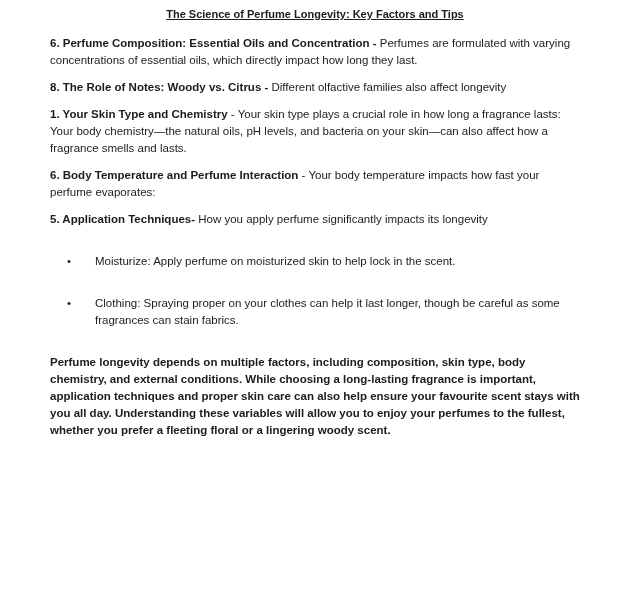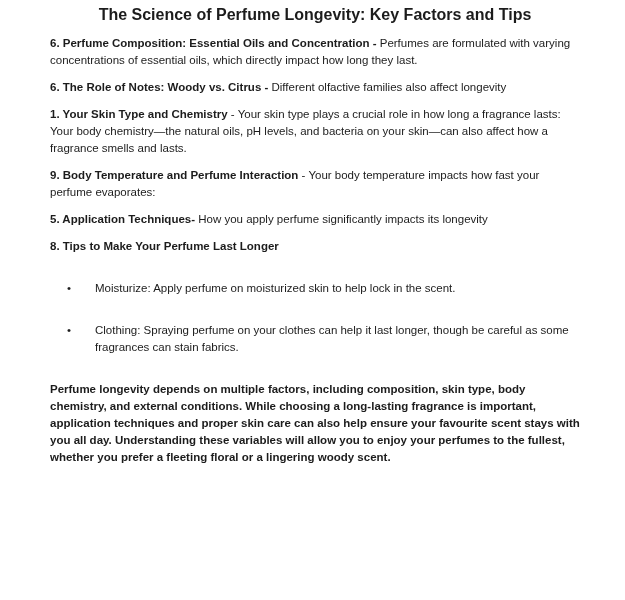--- a/index.html
+++ b/index.html
@@ -13,25 +13,26 @@
     overflow: hidden;
     font-family: "Liberation Sans", "DejaVu Sans", sans-serif;
     color: #1c1c1c;
   }
   .doc {
     padding: 6px 45px 0 50px;
     font-size: 11.5px;
     line-height: 17px;
   }
   .doc-title {
-    font-size: 16px;
+    font-size: 11px;
     line-height: 17px;
     font-weight: 700;
     text-align: center;
     margin: 0 0 12px 0;
+    text-decoration: underline;
   }
   p.para {
     margin: 10px 0;
   }
   .bold {
     font-weight: 700;
   }
   strong.lead {
     font-weight: 700;
   }
@@ -67,31 +68,30 @@
 </head>
 <body>
 
 <div class="doc">
 
   <h1 class="doc-title">The Science of Perfume Longevity: Key Factors and Tips</h1>
 
 
   <p class="para"><strong class="lead">6. Perfume Composition: Essential Oils and Concentration -</strong><span> Perfumes are formulated with varying concentrations of essential oils, which directly impact how long they last.</span></p>
 
-  <p class="para"><strong class="lead">6. The Role of Notes: Woody vs. Citrus -</strong><span> Different olfactive families also affect longevity</span></p>
+  <p class="para"><strong class="lead">8. The Role of Notes: Woody vs. Citrus -</strong><span> Different olfactive families also affect longevity</span></p>
 
   <p class="para"><strong class="lead">1. Your Skin Type and Chemistry</strong><span> - Your skin type plays a crucial role in how long a fragrance lasts: Your body chemistry—the natural oils, pH levels, and bacteria on your skin—can also affect how a fragrance smells and lasts.</span></p>
 
-  <p class="para"><strong class="lead">9. Body Temperature and Perfume Interaction</strong><span> - Your body temperature impacts how fast your perfume evaporates:</span></p>
+  <p class="para"><strong class="lead">6. Body Temperature and Perfume Interaction</strong><span> - Your body temperature impacts how fast your perfume evaporates:</span></p>
 
   <p class="para"><strong class="lead">5. Application Techniques-</strong><span> How you apply perfume significantly impacts its longevity</span></p>
 
 
-  <p class="para bold">8. Tips to Make Your Perfume Last Longer</p>
 
   <ul class="tips-list">
     <li><span>Moisturize: Apply perfume on moisturized skin to help lock in the scent.</span></li>
-    <li><span>Clothing: Spraying perfume on your clothes can help it last longer, though be careful as some fragrances can stain fabrics.</span></li>
+    <li><span>Clothing: Spraying proper on your clothes can help it last longer, though be careful as some fragrances can stain fabrics.</span></li>
   </ul>
 
   <p class="para bold conclusion">Perfume longevity depends on multiple factors, including composition, skin type, body chemistry, and external conditions. While choosing a long-lasting fragrance is important, application techniques and proper skin care can also help ensure your favourite scent stays with you all day. Understanding these variables will allow you to enjoy your perfumes to the fullest, whether you prefer a fleeting floral or a lingering woody scent.</p>
 
 </div>
 
 </body></html>

